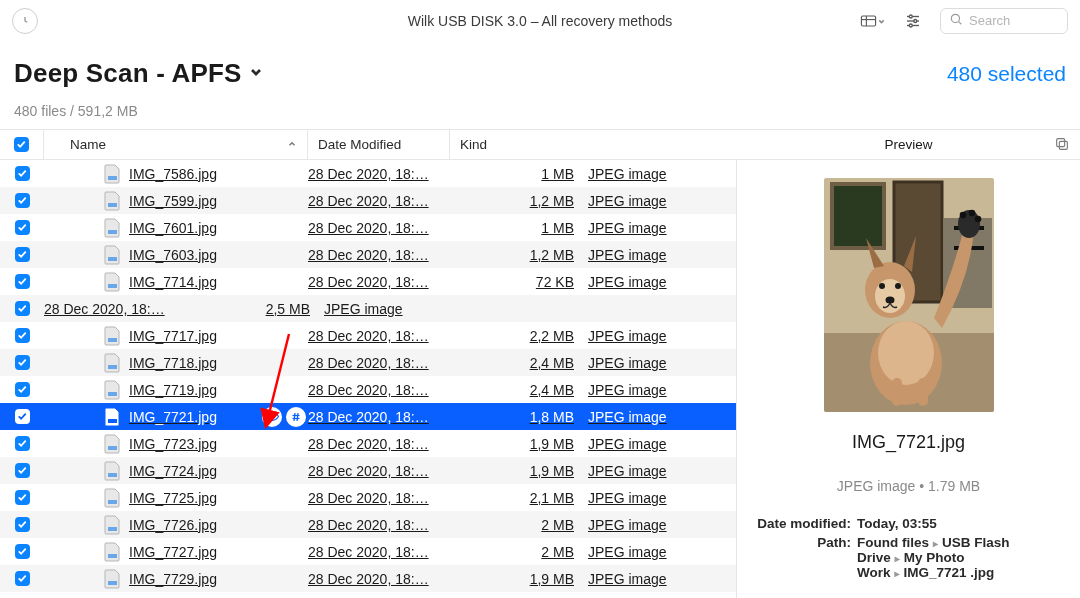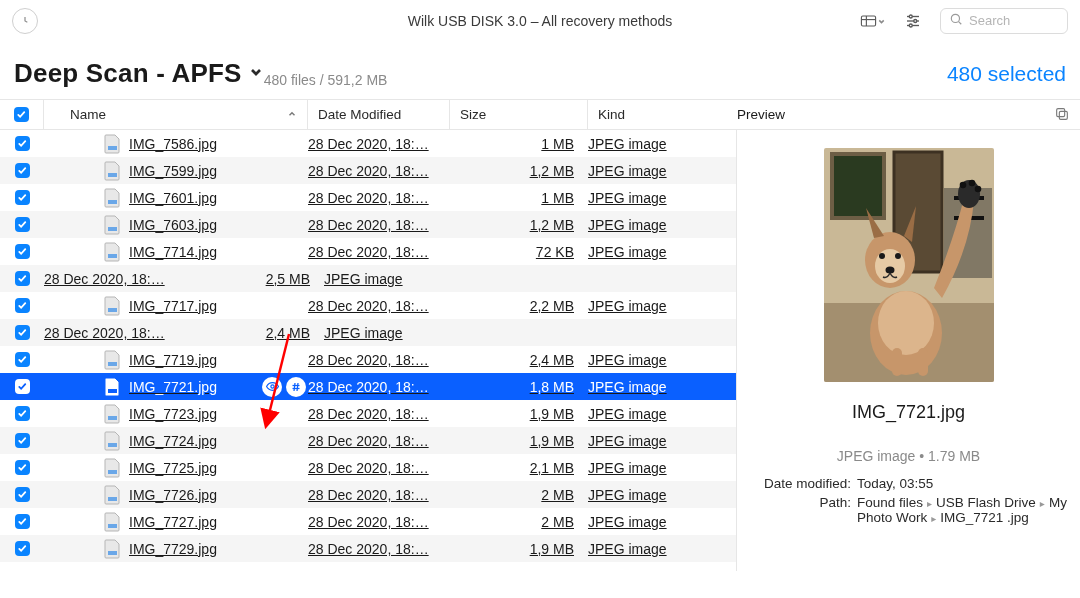--- a/index.html
+++ b/index.html
@@ -12,21 +12,21 @@
 .tb-title { position: absolute; left: 50%; transform: translateX(-50%); font-size: 14px; color: #3a3a3a; }
 .tb-right { margin-left: auto; display: flex; align-items: center; gap: 14px; }
 .icon-btn { width: 26px; height: 22px; display: flex; align-items: center; justify-content: center; color: #5a5a5a; }
 .chev { color: #8a8a8a; }
 .search-box { display: flex; align-items: center; gap: 6px; border: 1px solid #dcdcdc; border-radius: 6px; padding: 3px 8px; width: 128px; height: 26px; }
 .search-box input { border: none; outline: none; font-size: 13px; width: 100%; color: #2a2a2a; }
 .search-box input::placeholder { color: #b5b5b5; }
 
 
 .header { padding: 16px 14px 10px 14px; display: flex; align-items: flex-start; }
-.h-left { display: flex; }
+.h-left { display: flex; flex-direction: column; }
 .h-title-row { display: flex; align-items: center; gap: 6px; }
 .h-title { font-size: 26px; font-weight: 800; letter-spacing: 0.2px; }
 .h-sub { font-size: 14px; color: #8a8a8a; margin-top: 14px; }
 .h-right { margin-left: auto; font-size: 21px; font-weight: 400; color: #0a84ff; padding-top: 4px; }
 
 .divider { height: 1px; background: #e6e6e6; }
 
 
 .cols { display: flex; align-items: stretch; height: 30px; border-bottom: 1px solid #e6e6e6; font-size: 13.5px; color: #2a2a2a; }
 .col { display: flex; align-items: center; padding: 0 10px; border-right: 1px solid #e6e6e6; }
@@ -61,27 +61,27 @@
 
 .hdrchk { width: 15px; height: 15px; border-radius: 4px; background: #0a84ff; display: flex; align-items: center; justify-content: center; }
 
 .row-icons { display: flex; gap: 4px; position: absolute; left: 262px; }
 .round-icon { width: 20px; height: 20px; border-radius: 50%; background: #fff; display: flex; align-items: center; justify-content: center; color: #0a60ff; }
 
 
 .arrow { position: absolute; pointer-events: none; z-index: 50; }
 
 
-.p-header { height: 30px; border-bottom: 1px solid #e6e6e6; display: flex; align-items: center; justify-content: flex-start; font-size: 13.5px; position: relative; margin-top: -30px; }
+.p-header { height: 30px; border-bottom: 1px solid #e6e6e6; display: flex; align-items: center; justify-content: center; font-size: 13.5px; position: relative; margin-top: -30px; }
 .copy-ic { position: absolute; right: 10px; top: 6px; color: #7a7a7a; }
 .p-body { padding: 18px 12px 0 12px; display: flex; flex-direction: column; align-items: center; }
 .thumb { width: 170px; height: 234px; border-radius: 2px; overflow: hidden; position: relative; }
 .p-name { font-size: 18px; font-weight: 500; margin-top: 20px; }
 .p-meta { font-size: 14px; color: #8a8a8a; margin-top: 25px; }
-.meta-grid { margin-top: 10px; width: 100%; font-size: 13.5px; }
+.meta-grid { margin-top: 20px; width: 100%; font-size: 13.5px; font-weight: bold; }
 .meta-row { display: flex; padding: 2px 0; }
 .meta-row .k { width: 108px; text-align: right; padding-right: 6px; color: #2a2a2a; }
 .meta-row .v { flex: 1; color: #2a2a2a; }
 .crumb-sep { margin: 0 4px; color: #999; font-size: 10px; }
 
 
 .thumb svg { width: 100%; height: 100%; }
 </style>
 </head>
 <body>
@@ -159,23 +159,20 @@
     <span>Name</span>
     <span class="sort">
       <svg width="10" height="10" viewBox="0 0 12 12" fill="none" stroke="currentColor" stroke-width="1.7">
           <path d="M3 7.5l3-3 3 3"></path>
         </svg>
     </span>
   </div>
   <div class="col date">
       <span>Date Modified</span>
     </div>
-  <div class="col size">
-      <span>Size</span>
-    </div>
   <div class="col kind">
       <span>Kind</span>
     </div>
 </div>
 
 <div class="body">
   <div class="list" id="file-list">
       <div class="row">
         <div class="c-check">
           <div class="chk">
@@ -314,20 +311,29 @@
         <div class="c-size">2,2 MB</div>
         <div class="c-kind">JPEG image</div>
       </div>
       <div class="row">
         <div class="c-check">
           <div class="chk">
             <svg viewBox="0 0 12 12">
               <path d="M2.5 6.5l2 2 4.5-5" stroke="#fff" stroke-width="2" fill="none" stroke-linecap="round"></path>
             </svg>
           </div>
+        </div>
+        <div class="c-name">
+          <span class="file-icon">
+            <svg viewBox="0 0 17 20">
+              <path d="M2 1h9l4 4v13a1 1 0 0 1-1 1H2a1 1 0 0 1-1-1V2a1 1 0 0 1 1-1z" fill="#e8e8e8" stroke="#b5b5b5"></path>
+              <rect x="4" y="12" width="9" height="4" fill="#6aa7e8"></rect>
+            </svg>
+          </span>
+          <span>IMG_7718.jpg</span>
         </div>
         <div class="c-date">28 Dec 2020, 18:…</div>
         <div class="c-size">2,4 MB</div>
         <div class="c-kind">JPEG image</div>
       </div>
       <div class="row">
         <div class="c-check">
           <div class="chk">
             <svg viewBox="0 0 12 12">
               <path d="M2.5 6.5l2 2 4.5-5" stroke="#fff" stroke-width="2" fill="none" stroke-linecap="round"></path>

